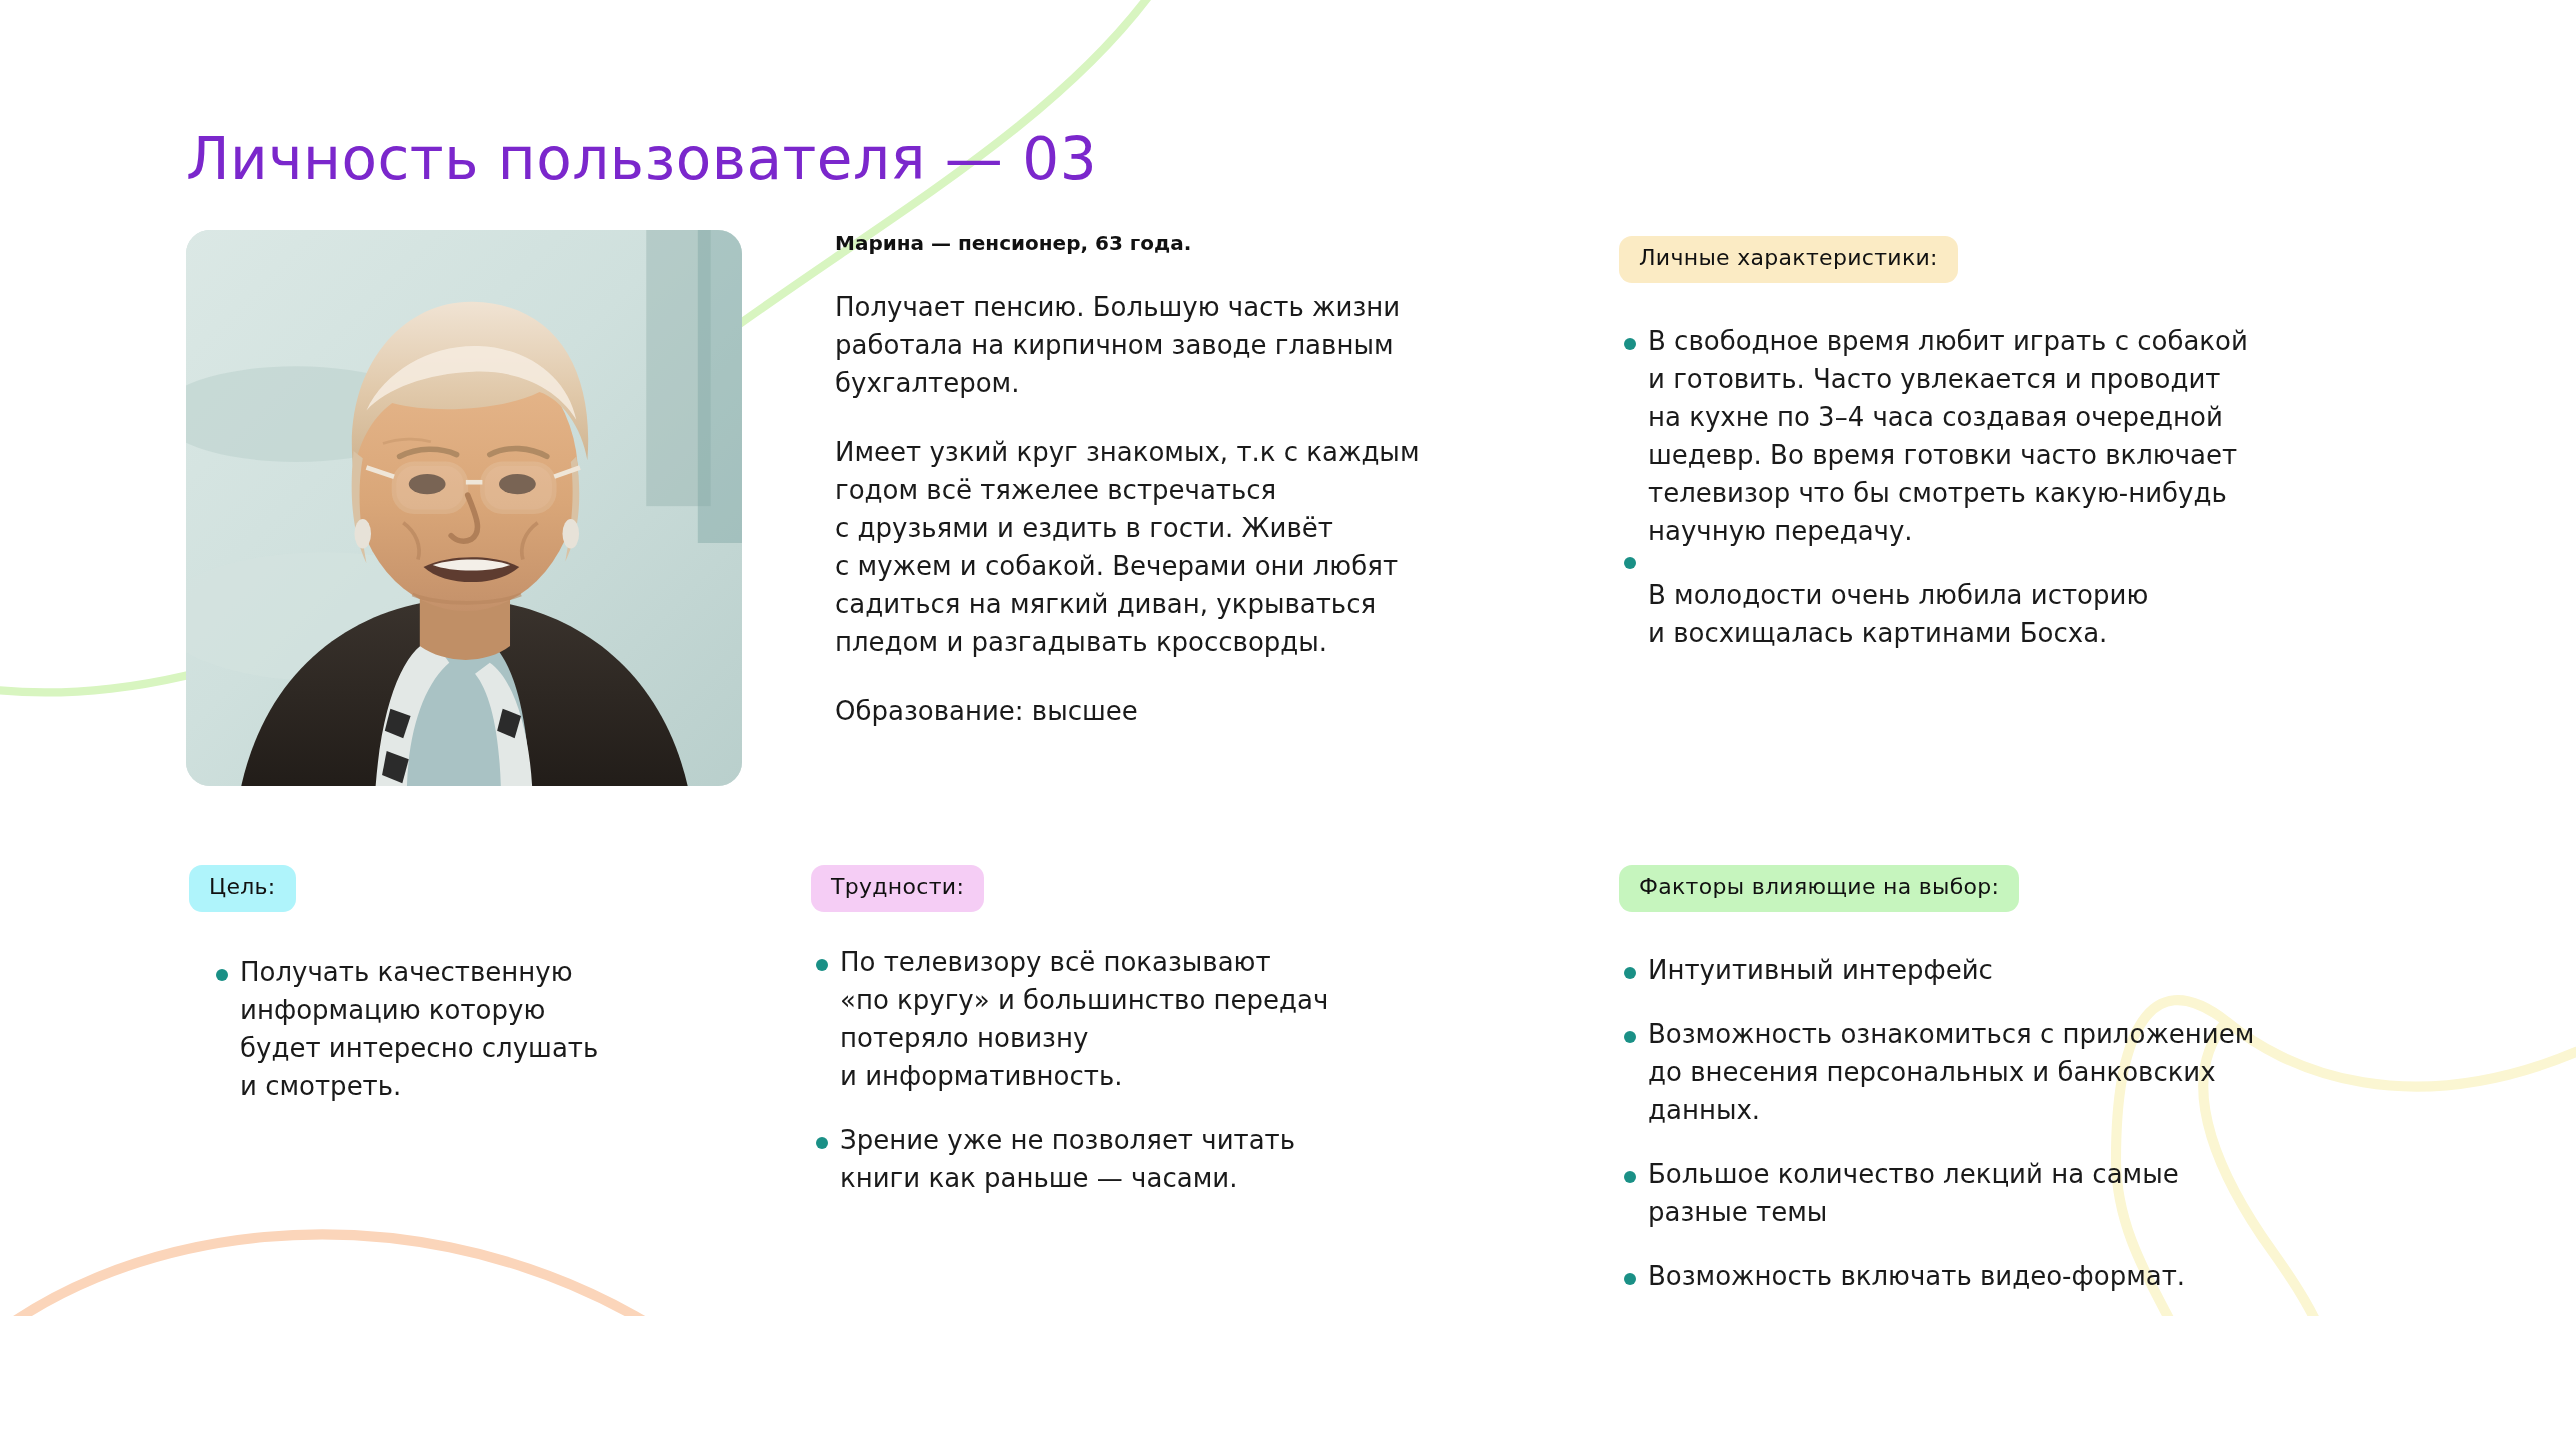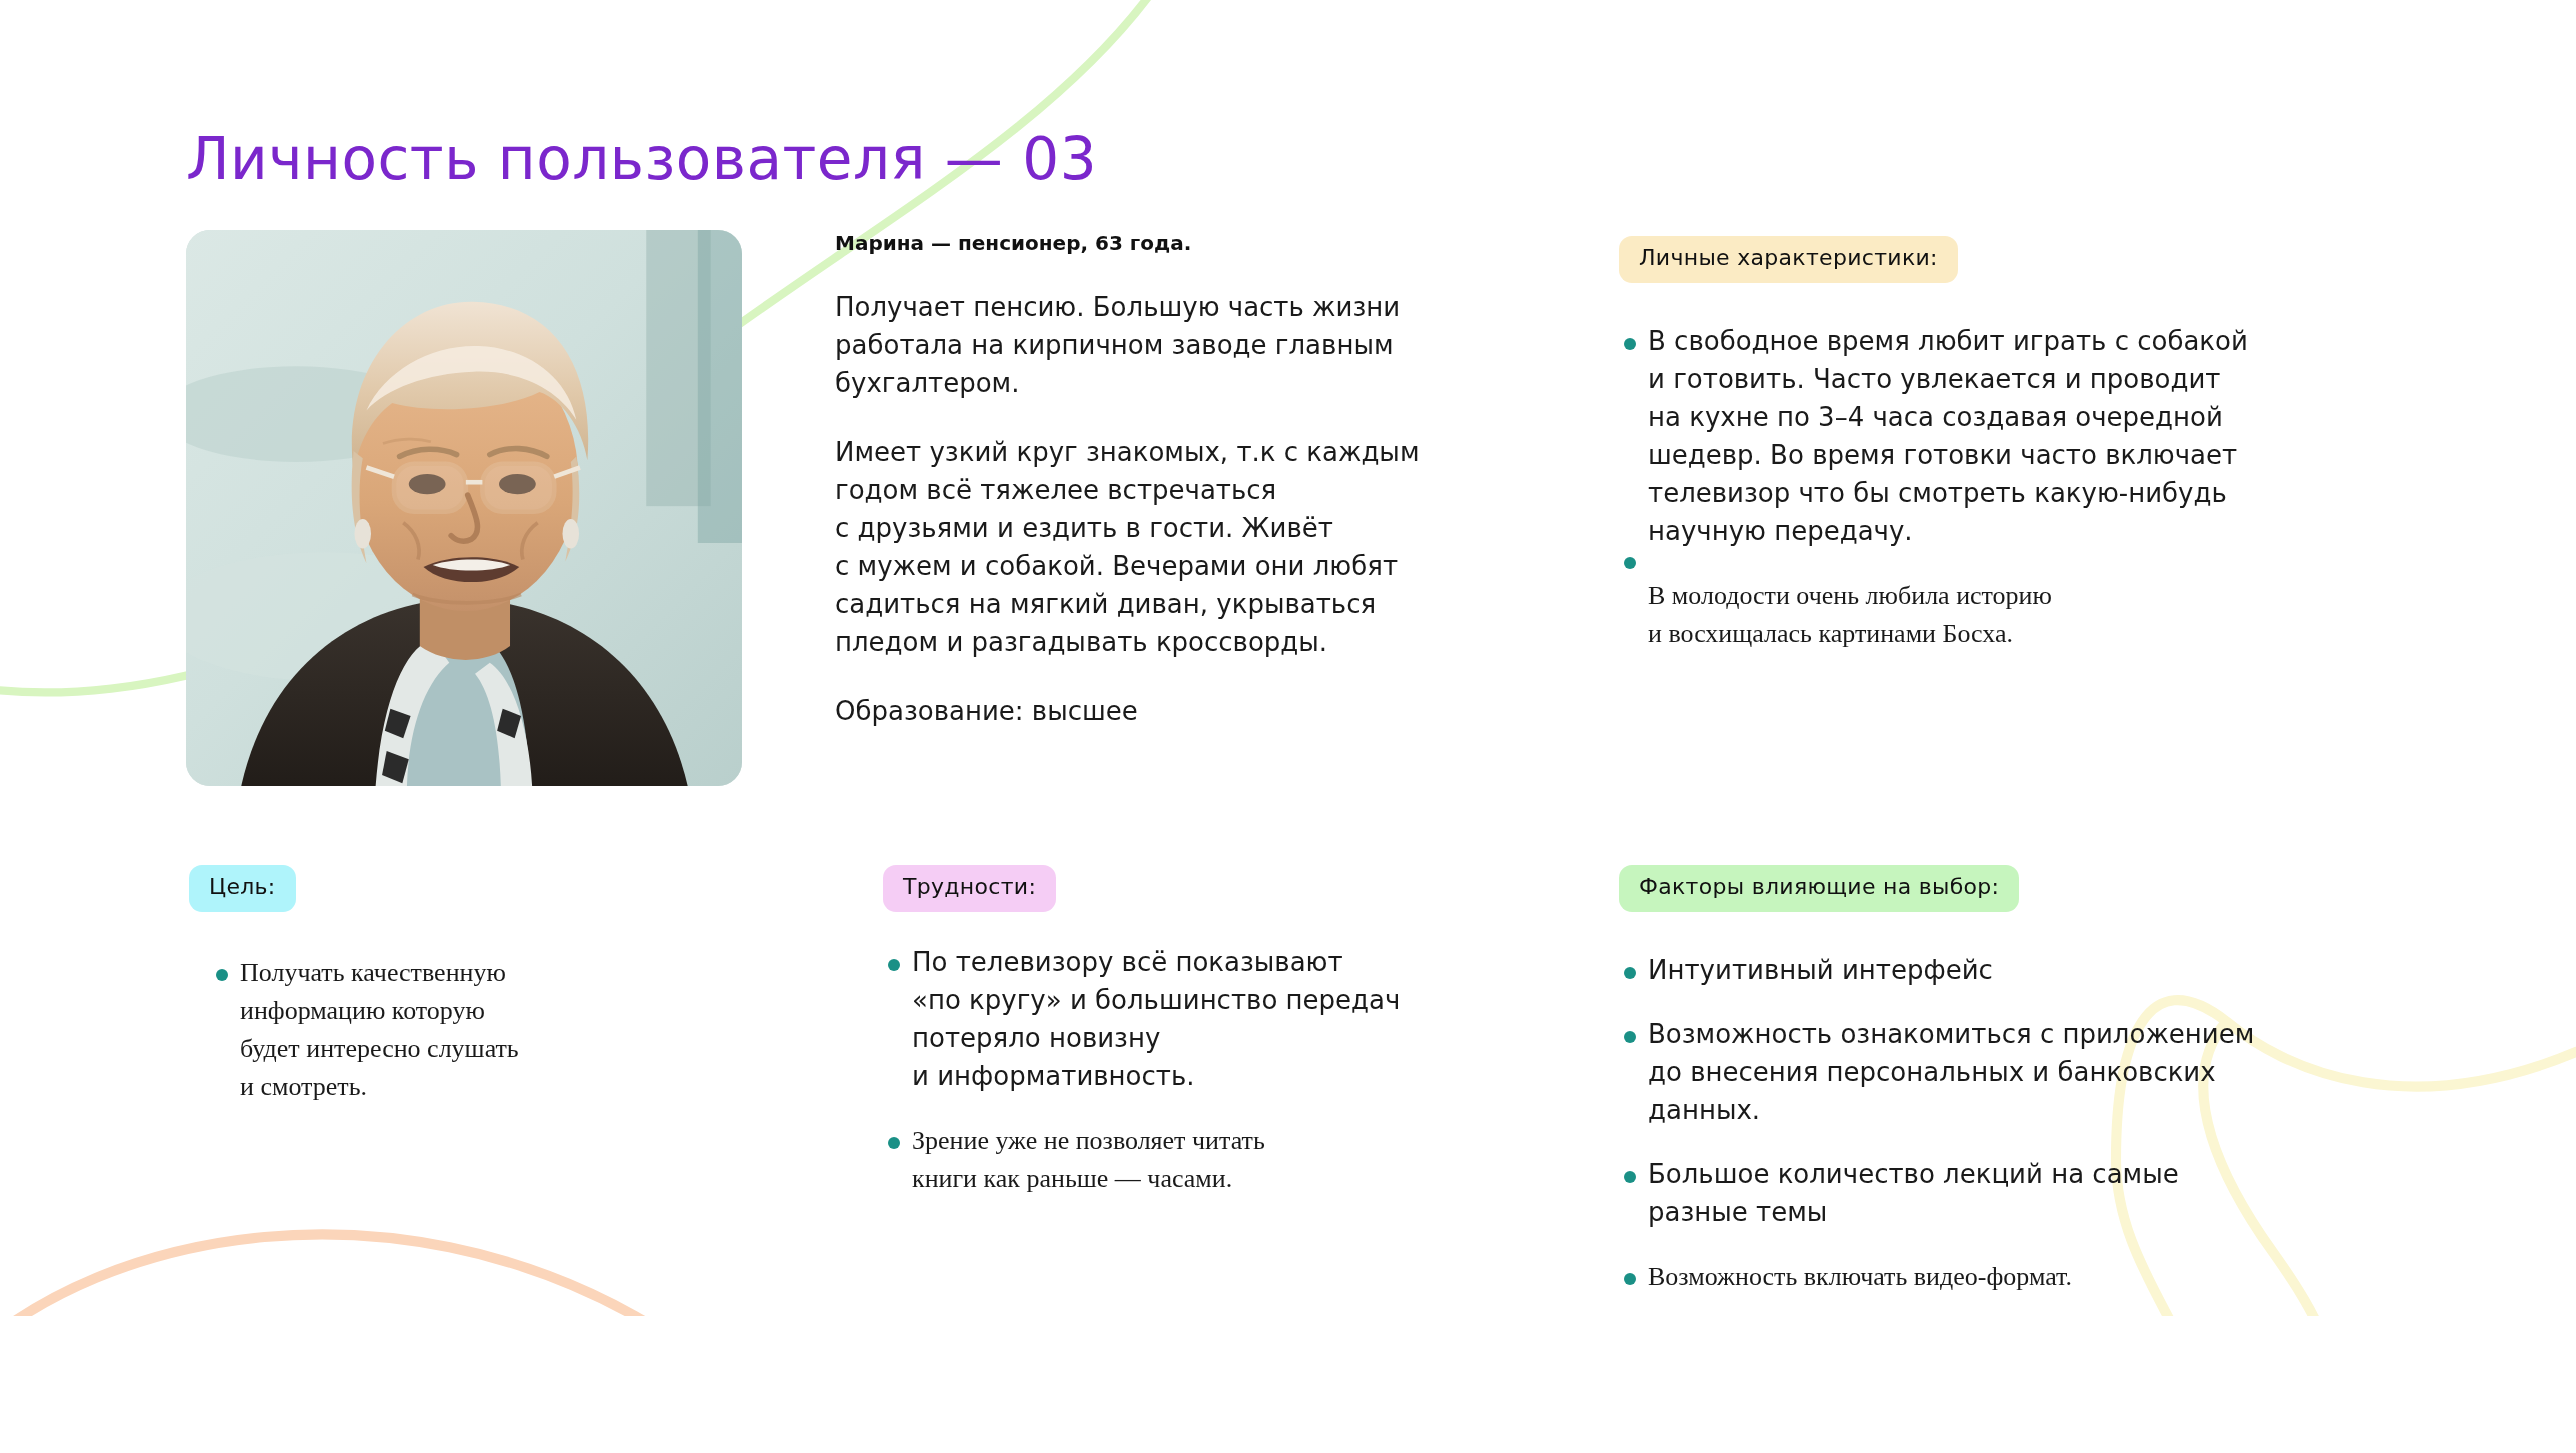--- a/index.html
+++ b/index.html
@@ -99,42 +99,42 @@
   }
   ul.bullets li {
     position: relative;
     padding-left: 29px;
     font-size: 26px;
     line-height: 1.46;
     color: #1a1a1a;
     margin-bottom: 26px;
     white-space: pre-line;
   }
-  ul.bullets li:last-child { margin-bottom: 0; font-family: Liberation Serif, serif; }
+  ul.bullets li:last-child { margin-bottom: 0; }
   ul.bullets li::before {
     content: "";
     position: absolute;
     left: 4.6px;
     top: 14.7px;
     width: 12px;
     height: 12px;
     border-radius: 50%;
     background: #1A9086;
   }
   
   ul.bullets li.marker-raised::before { top: -20px; }
 
   
   .sec-chars      { position: absolute; left: 1619px; top: 236px; width: 727px; }
   .sec-chars .list-wrap { margin-top: 40px; }
 
   .sec-goal       { position: absolute; left: 189px; top: 865px; width: 478px; }
   .sec-goal .list-wrap { margin-top: 42px; padding-left: 22px; }
 
-  .sec-trouble    { position: absolute; left: 883px; top: 865px; width: 607px; }
+  .sec-trouble    { position: absolute; left: 811px; top: 865px; width: 607px; }
   .sec-trouble .list-wrap { margin-top: 32px; }
 
   .sec-factors    { position: absolute; left: 1619px; top: 865px; width: 736px; }
   .sec-factors .list-wrap { margin-top: 40px; }
 </style>
 </head>
 <body>
 
 <div id="slide">
 

